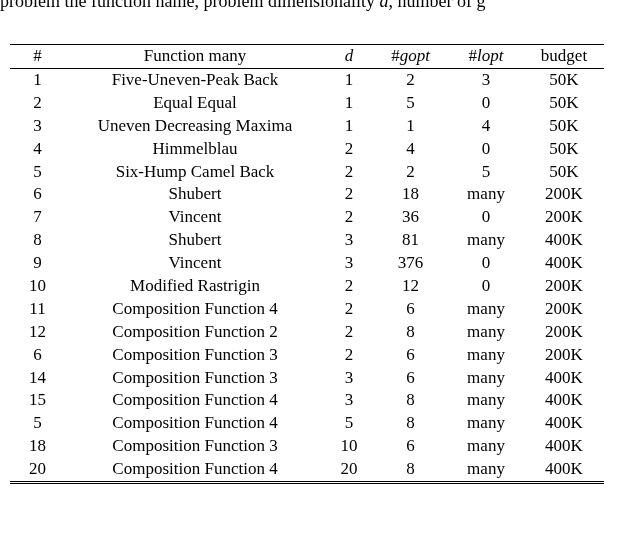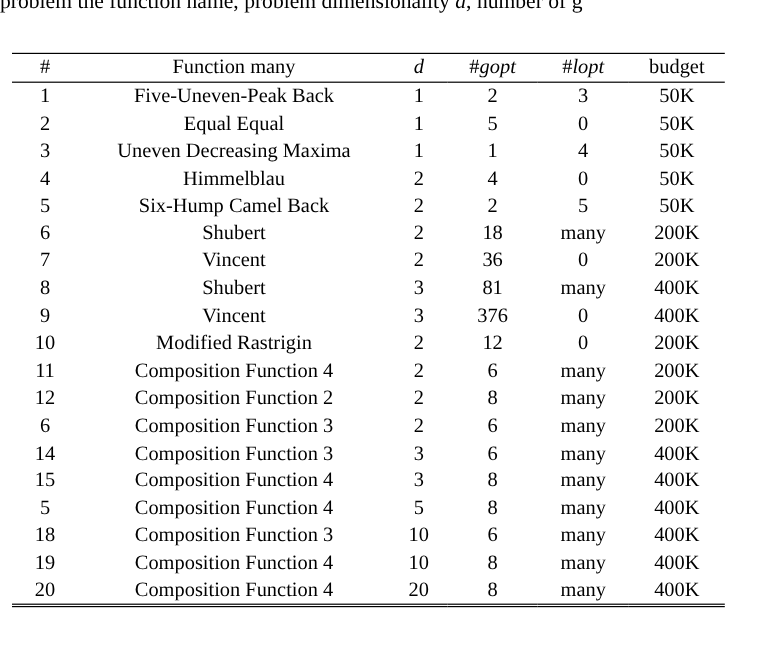--- a/index.html
+++ b/index.html
@@ -221,28 +221,20 @@
       </tr>
       <tr>
         <td class="c0">18</td>
         <td class="c1">Composition Function 3</td>
         <td class="c2">10</td>
         <td class="c3">6</td>
         <td class="c4">many</td>
         <td class="c5">400K</td>
       </tr>
       <tr>
-        <td class="c0">19</td>
-        <td class="c1">Composition Function 4</td>
-        <td class="c2">10</td>
-        <td class="c3">8</td>
-        <td class="c4">many</td>
-        <td class="c5">400K</td>
-      </tr>
-      <tr>
         <td class="c0">20</td>
         <td class="c1">Composition Function 4</td>
         <td class="c2">20</td>
         <td class="c3">8</td>
         <td class="c4">many</td>
         <td class="c5">400K</td>
       </tr>
     </tbody>
 </table>
 

